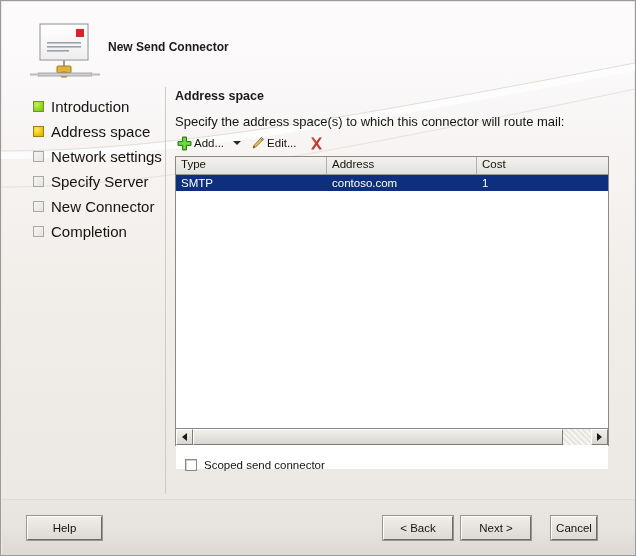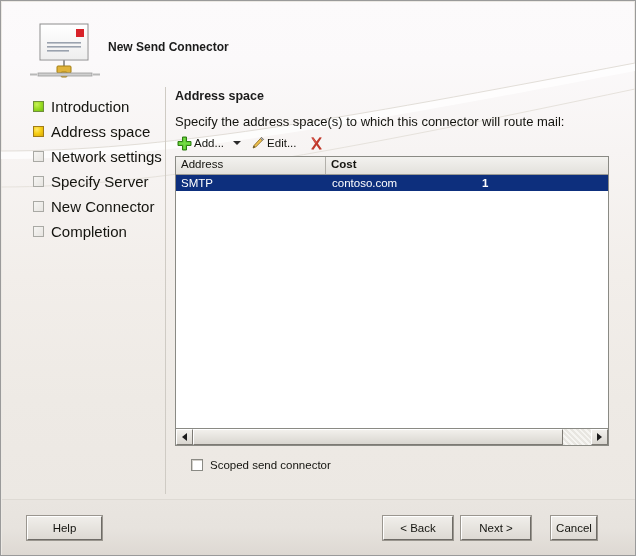--- a/index.html
+++ b/index.html
@@ -202,25 +202,25 @@
     font-size: 11.5px;
     color: #14140f;
     padding: 1px 0 0 5px;
     border-right: 1px solid #b2b0aa;
     overflow: hidden;
     white-space: nowrap;
   }
   .lv-th:last-child { border-right: none; }
   .col-type    { width: 151px; }
   .col-address { width: 150px; }
-  .col-cost    { width: 131px; font-weight: bold; }
+  .col-cost    { width: 131px; }
 
   .lv-body {
     position: relative;
-    height: 254px;
+    height: 294px;
     background: #ffffff;
     overflow: hidden;
   }
   .lv-row {
     display: flex;
     height: 16px;
     align-items: center;
   }
   .lv-row.selected {
     background: #0d2f7d;
@@ -282,21 +282,21 @@
     box-sizing: border-box;
     background: linear-gradient(180deg, #f2f0ec 0%, #d9d6d0 100%);
     border: 1px solid;
     border-color: #ffffff #7d7a74 #7d7a74 #ffffff;
     flex: 0 0 auto;
   }
 
   
   .checkrow {
     position: absolute;
-    left: 16px;
+    left: 10px;
     top: 370px;
     display: flex;
     align-items: center;
   }
   .checkbox {
     width: 12px;
     height: 12px;
     box-sizing: border-box;
     background: #ffffff;
     border: 1px solid #8a8a84;
@@ -458,20 +458,21 @@
         <svg width="15" height="15" viewBox="0 0 15 15">
           <path d="M2.2,1.6 L4.4,1.2 L7.5,5.6 L10.6,1.2 L12.8,1.6 L8.9,7.4 L12.9,13.2 L10.6,13.7 L7.5,9.2 L4.4,13.7 L2.1,13.2 L6.1,7.4 Z" fill="#c0392b"></path>
           <path d="M3.0,2.2 L4.2,2.0 L7.5,6.8 L6.8,7.4 Z" fill="#e0615a" opacity="0.8"></path>
         </svg>
       </div>
     </div>
 
     <div class="listview">
 
       <div class="lv-header">
+        <div class="lv-th col-type">Type</div>
         <div class="lv-th col-address">Address</div>
         <div class="lv-th col-cost">Cost</div>
       </div>
 
       <div class="lv-body">
         <div class="lv-row selected">
           <div class="lv-td col-type">SMTP</div>
           <div class="lv-td col-address">contoso.com</div>
           <div class="lv-td col-cost">1</div>
         </div>

